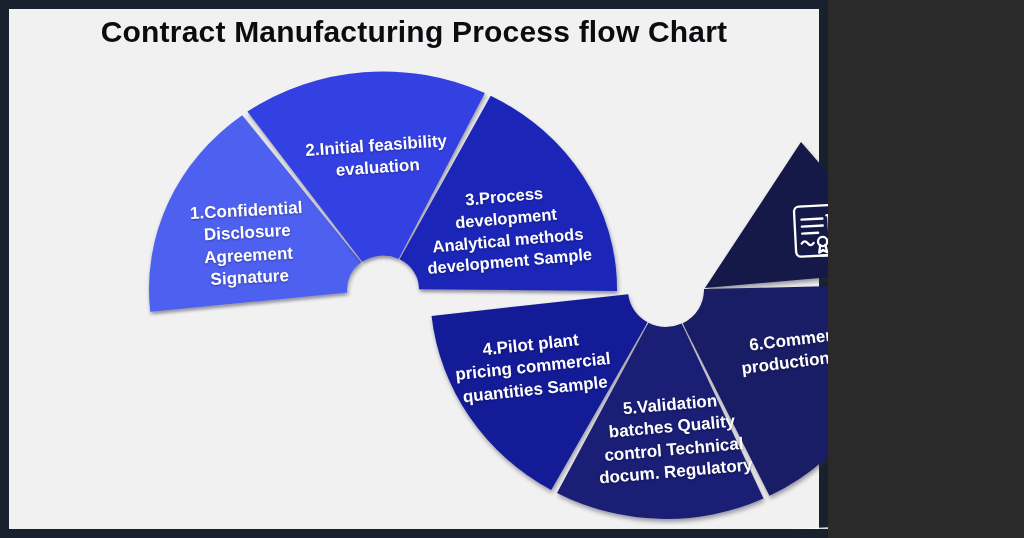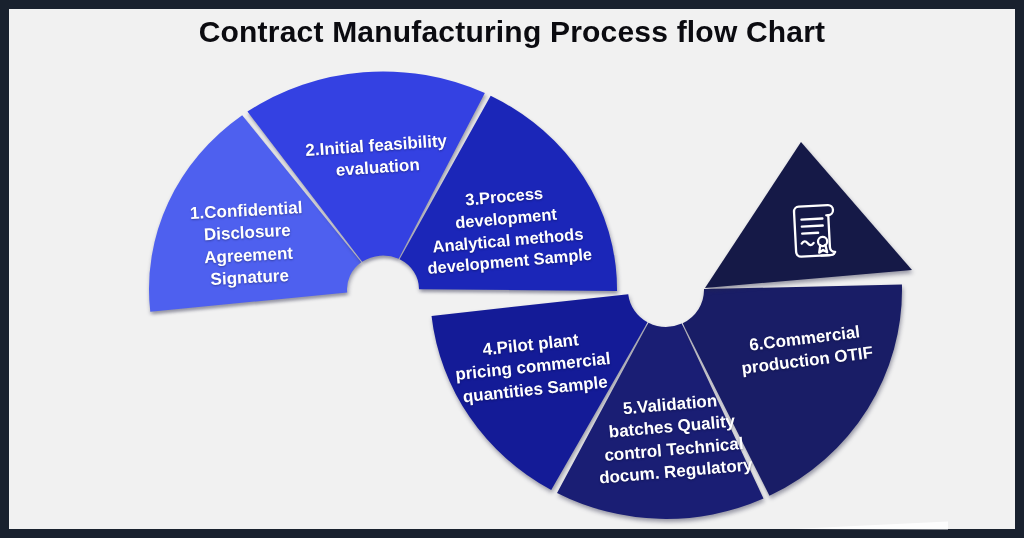--- a/index.html
+++ b/index.html
@@ -1,20 +1,20 @@
 <!DOCTYPE html>
 <html><head>
 <meta charset="utf-8">
 <style>
   html,body { margin:0; padding:0; background:#2a2a2a; }
   * { box-sizing:border-box; }
 
   .frame {
     position:relative;
-    width:1024px; height:538px;
+    width:828px; height:538px;
     background:#f1f1f1;
     box-shadow: inset 0 0 0 9px #19212e;
     overflow:hidden;
     font-family:"Liberation Sans", sans-serif;
   }
 
   .title {
     position:absolute; left:0; right:0; top:15px;
     text-align:center;
     font-size:30px; font-weight:800;

